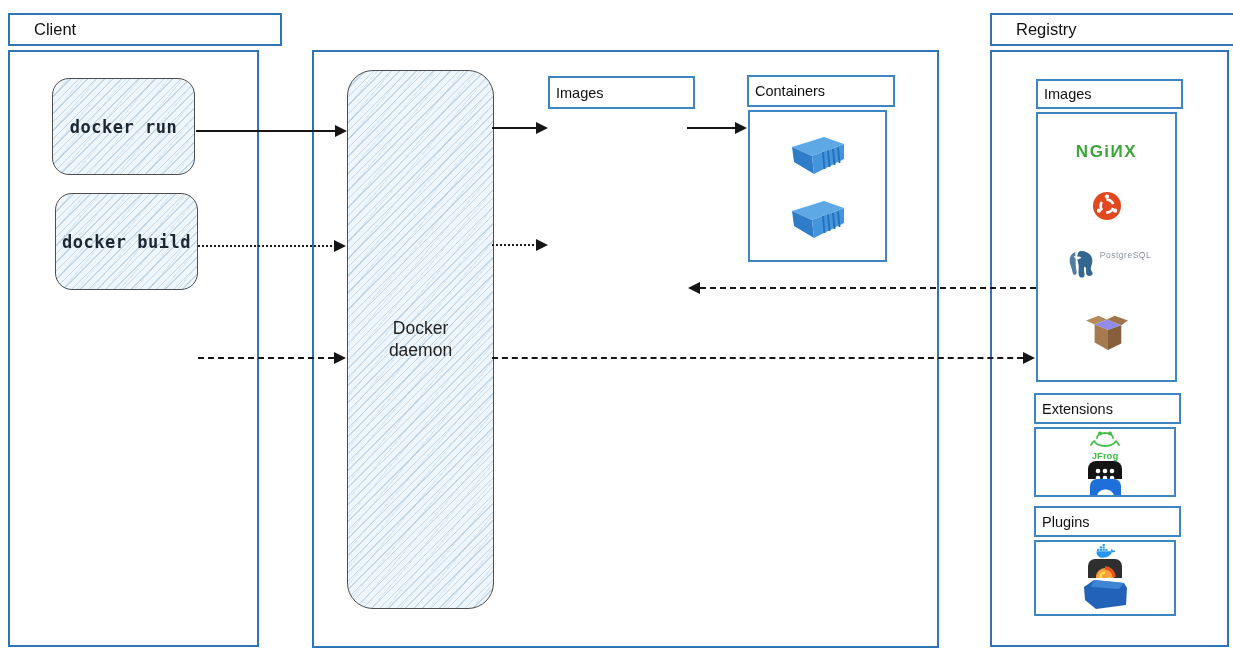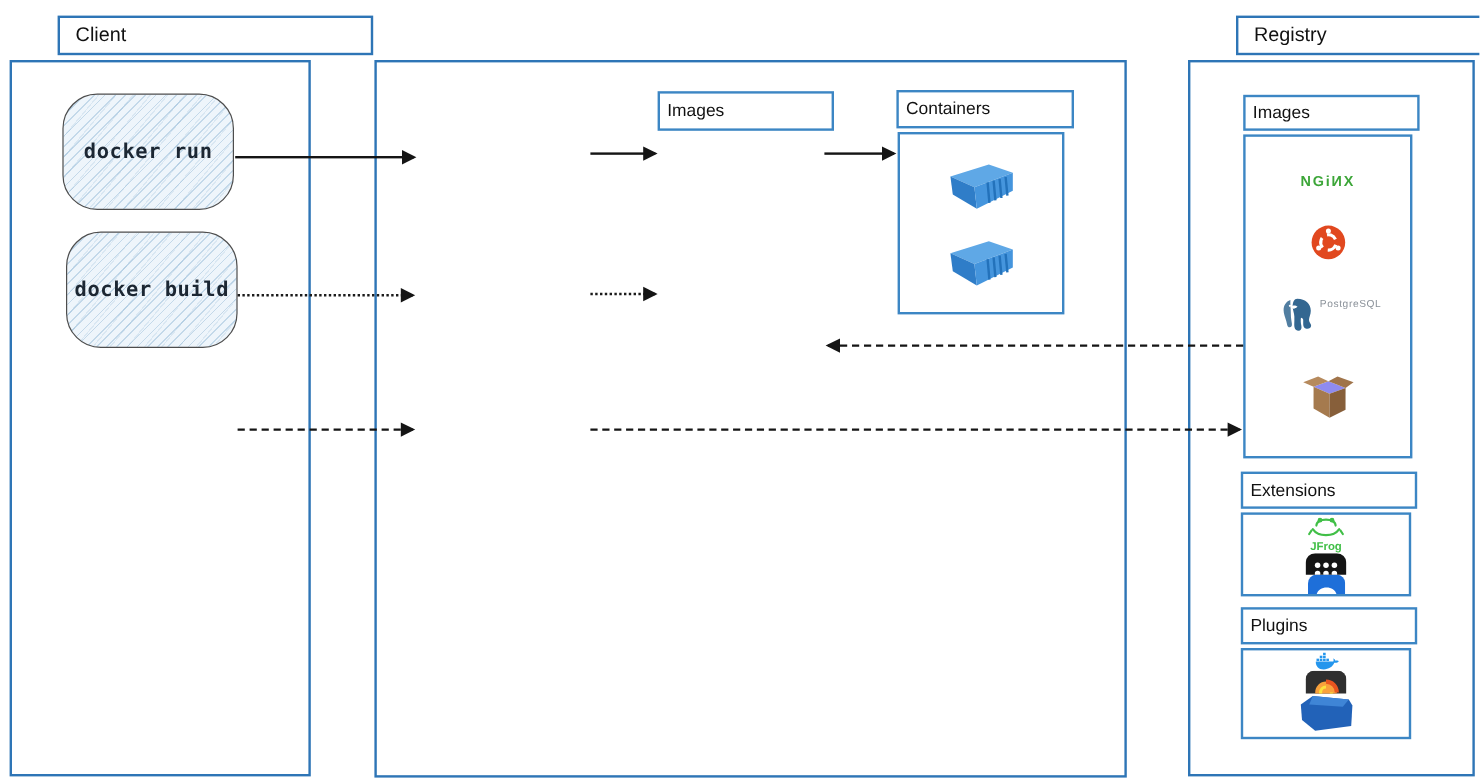--- a/index.html
+++ b/index.html
@@ -1,51 +1,51 @@
 <!DOCTYPE html>
 <html><head>
 <meta charset="utf-8">
 <style>
   html,body{margin:0;padding:0;background:#ffffff;}
   .stage{position:relative;width:1233px;height:651px;background:#ffffff;
          font-family:"Liberation Sans",sans-serif;color:#1b1b1b;overflow:hidden;}
 
   
   .titlebox{position:absolute;border:2.5px solid #2e75b6;background:#fff;
-            display:flex;align-items:center;padding-left:13px;font-size:16.5px;color:#111;margin-left:40px;}
+            display:flex;align-items:center;padding-left:24px;font-size:16.5px;color:#111;}
   .framebox{position:absolute;border:2.5px solid #2e75b6;background:transparent;}
   .subtitle{position:absolute;border:2px solid #3c86c4;background:#fff;
             display:flex;align-items:center;padding-left:6px;font-size:14.5px;color:#111;}
   .panel{position:absolute;border:2px solid #3c86c4;background:#fff;
          display:flex;flex-direction:column;align-items:center;justify-content:space-evenly;}
   .panel.row{flex-direction:column;justify-content:space-evenly;}
 
   
-  .sketch{position:absolute;border:1.7px solid #4d4d4d;border-radius:29px;
+  .sketch{position:absolute;border:1.7px solid #4d4d4d;border-radius:17px;
           background-color:#eef5fb;
           background-image:repeating-linear-gradient(135deg, rgba(125,170,205,.38) 0px, rgba(125,170,205,.38) 1px, transparent 1px, transparent 6px),
                            repeating-linear-gradient(130deg, rgba(125,170,205,.18) 0px, rgba(125,170,205,.18) 1px, transparent 1px, transparent 11px);
           display:flex;align-items:center;justify-content:center;}
   .cmd{font-family:"DejaVu Sans Mono",monospace;font-size:17px;font-weight:600;color:#1c2733;letter-spacing:.5px;}
   .daemon{border-radius:26px;}
   .daemon-label{width:96px;text-align:center;font-size:17.5px;line-height:1.25;color:#1f1f1f;}
 
   
   .arr{position:absolute;z-index:6;height:0;}
   .arr.solid{border-top:2.2px solid #151515;}
   .arr.dotted{border-top:2.6px dotted #1b1b1b;}
   .arr.dashed{border-top:2.7px dashed #151515;}
   .arr::after{content:"";position:absolute;top:-7.5px;right:-2px;width:0;height:0;
               border-top:6px solid transparent;border-bottom:6px solid transparent;border-left:12px solid #151515;}
   .arr.left::after{right:auto;left:-2px;border-left:none;border-right:12px solid #151515;}
 
   
   .redis-row{display:flex;align-items:center;gap:7px;}
   .redis-label{font-size:15.5px;color:#4a4a4a;}
-  .nginx-label{font-size:12px;font-weight:bold;color:#3da639;letter-spacing:1.5px;}
+  .nginx-label{font-size:17px;font-weight:bold;color:#3da639;letter-spacing:1.5px;}
   .pg-wrap{display:flex;align-items:flex-start;}
   .pg-label{font-size:8.5px;color:#8a9199;margin-top:1px;letter-spacing:.5px;}
   .jfrog-wrap{display:flex;flex-direction:column;align-items:center;}
   .jfrog-label{font-size:9.5px;font-weight:bold;color:#41bf47;line-height:1;}
   .vmw-wrap{position:relative;width:46px;height:36px;}
   .vmw-label{position:absolute;left:0;top:12px;width:100%;text-align:center;
              color:#fff;font-size:9px;font-weight:bold;font-style:italic;letter-spacing:.5px;margin-top:28px;}
   .icon{display:block;}
 </style>
 </head>
@@ -60,20 +60,23 @@
 
   <div class="sketch" style="left:52px;top:78px;width:141px;height:95px;">
     <span class="cmd">docker run</span>
   </div>
   <div class="sketch" style="left:55px;top:193px;width:141px;height:95px;">
     <span class="cmd">docker build</span>
   </div>
 
   <div class="framebox" style="left:312px;top:50px;width:623px;height:594px;"></div>
 
+  <div class="sketch daemon" style="left:347px;top:70px;width:145px;height:537px;">
+    <div class="daemon-label">Docker daemon</div>
+  </div>
 
   <div class="subtitle" style="left:548px;top:76px;width:137px;height:29px;">
     <span>Images</span>
   </div>
 
   <div class="subtitle" style="left:747px;top:75px;width:138px;height:28px;">
     <span>Containers</span>
   </div>
   <div class="panel" style="left:748px;top:110px;width:135px;height:148px;">
     <svg class="icon" width="62" height="44" viewBox="0 0 62 44">

